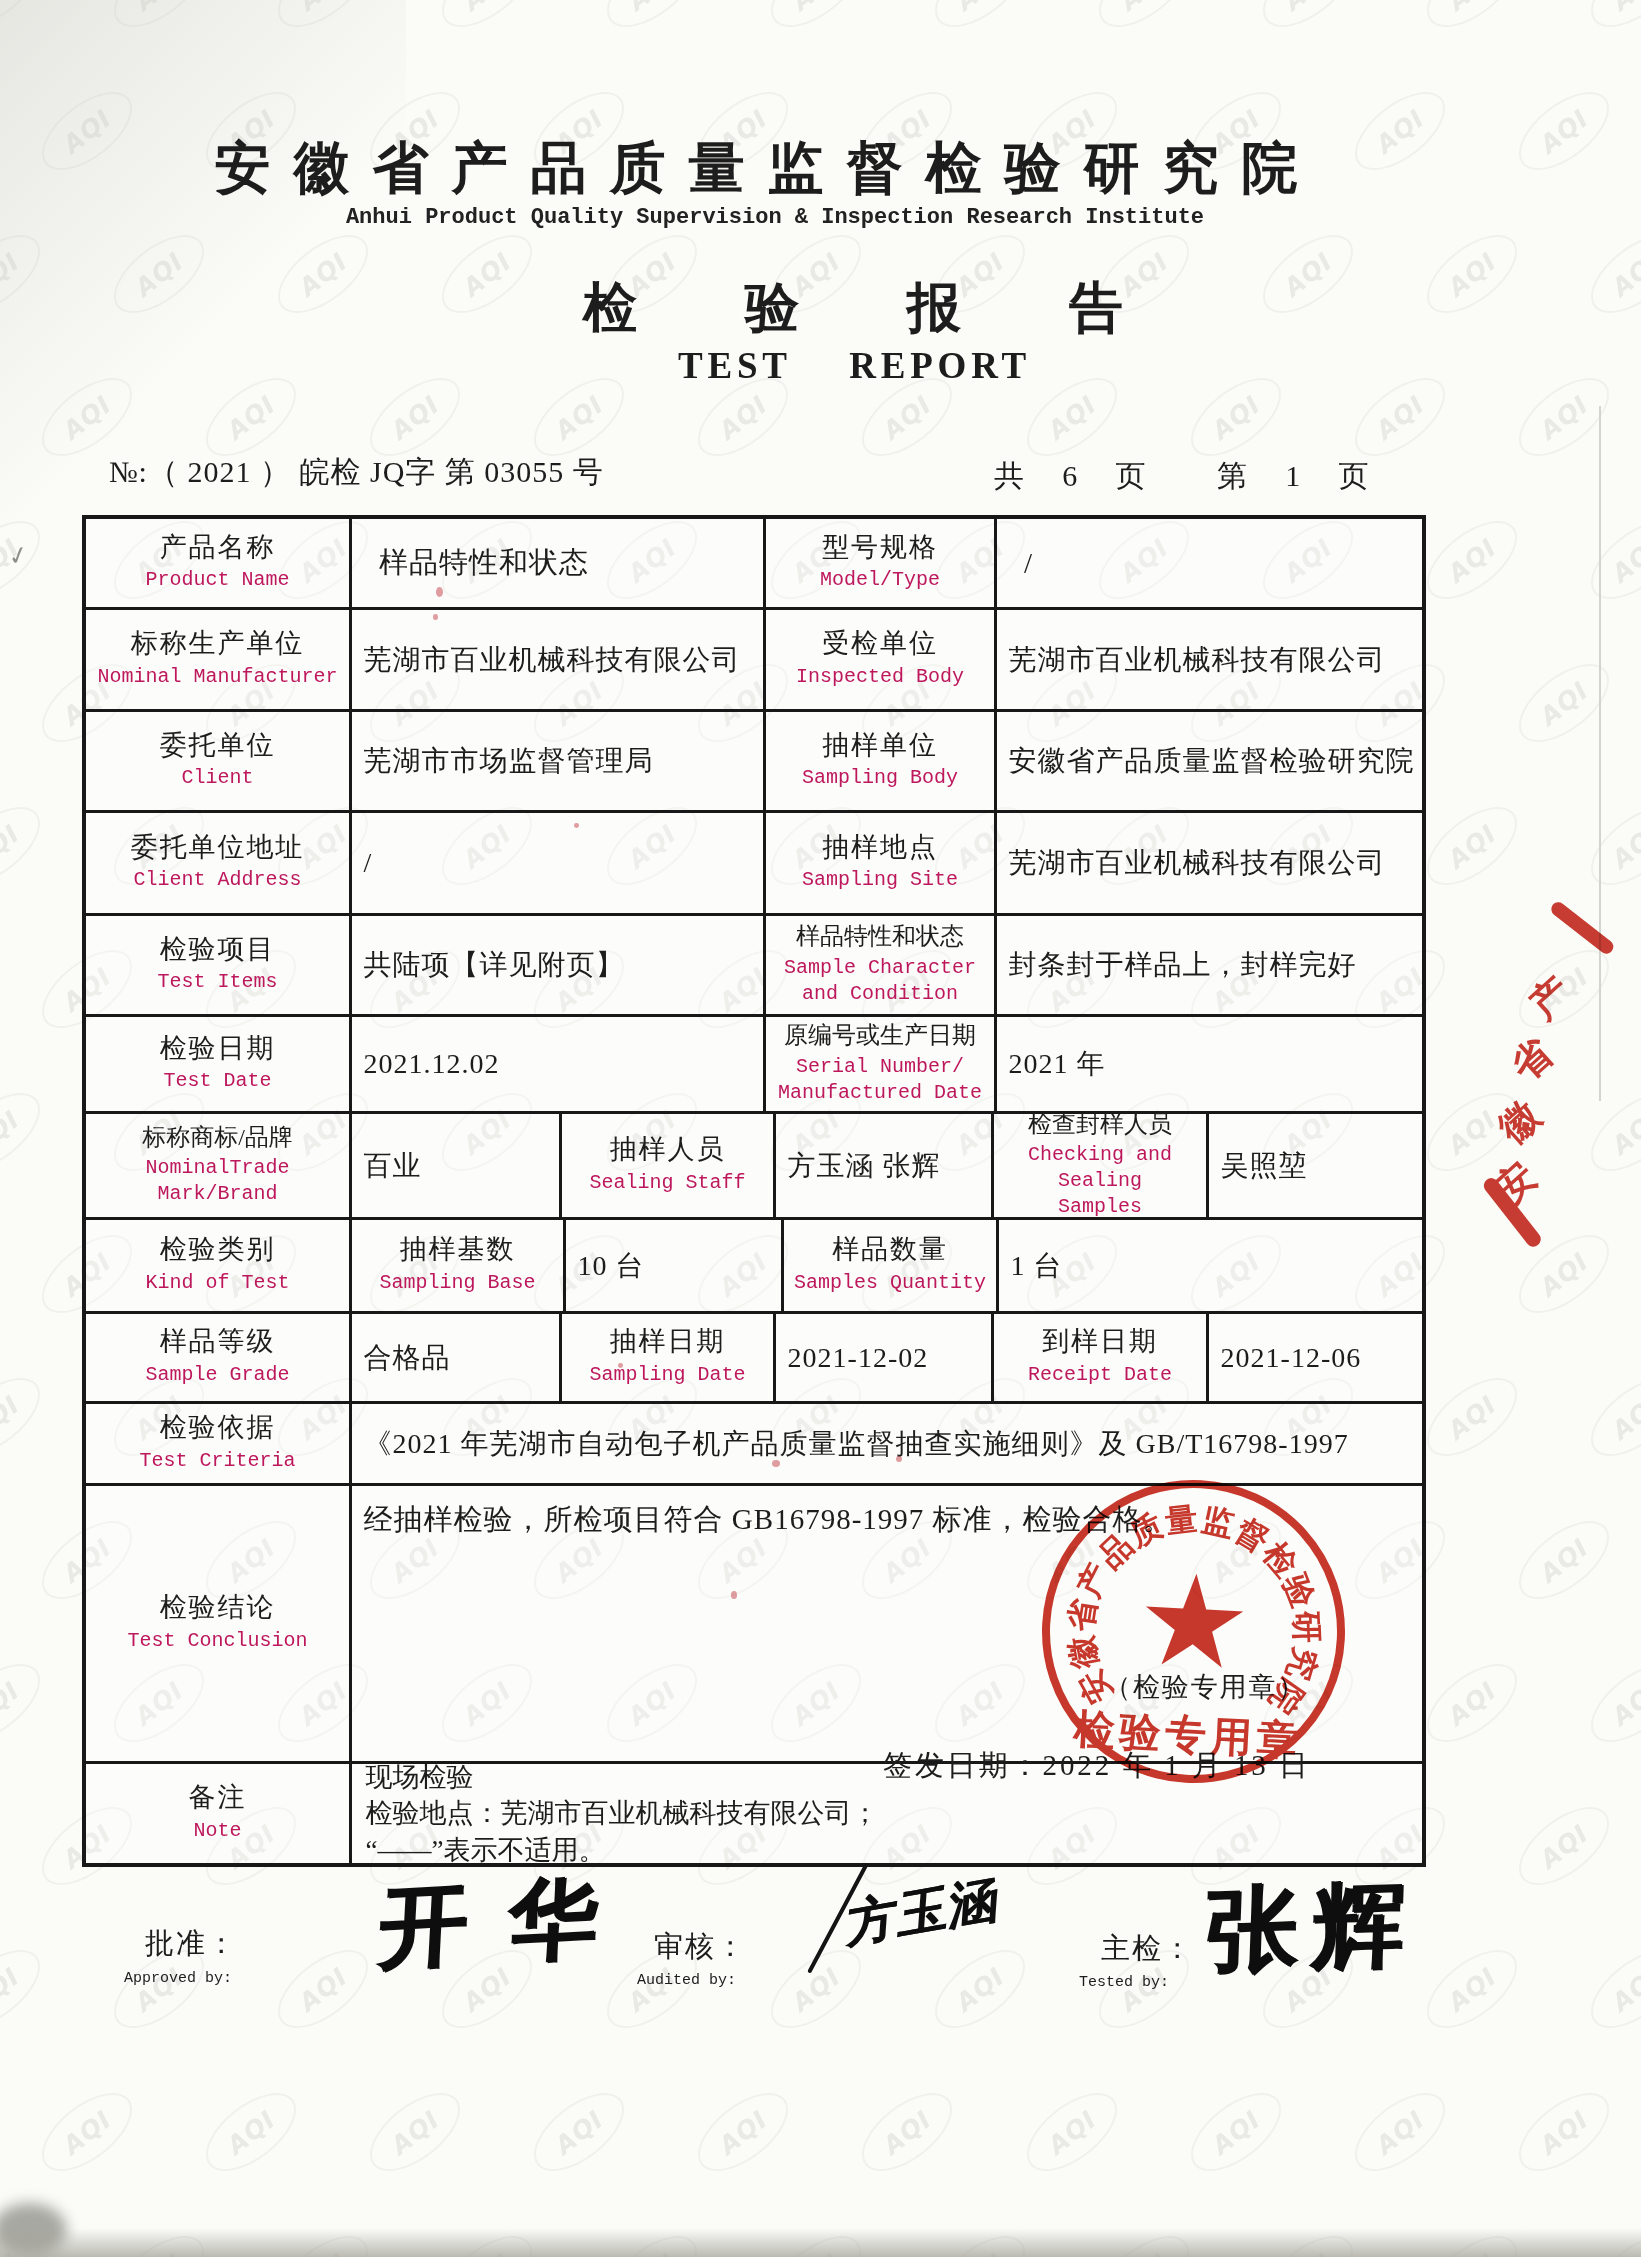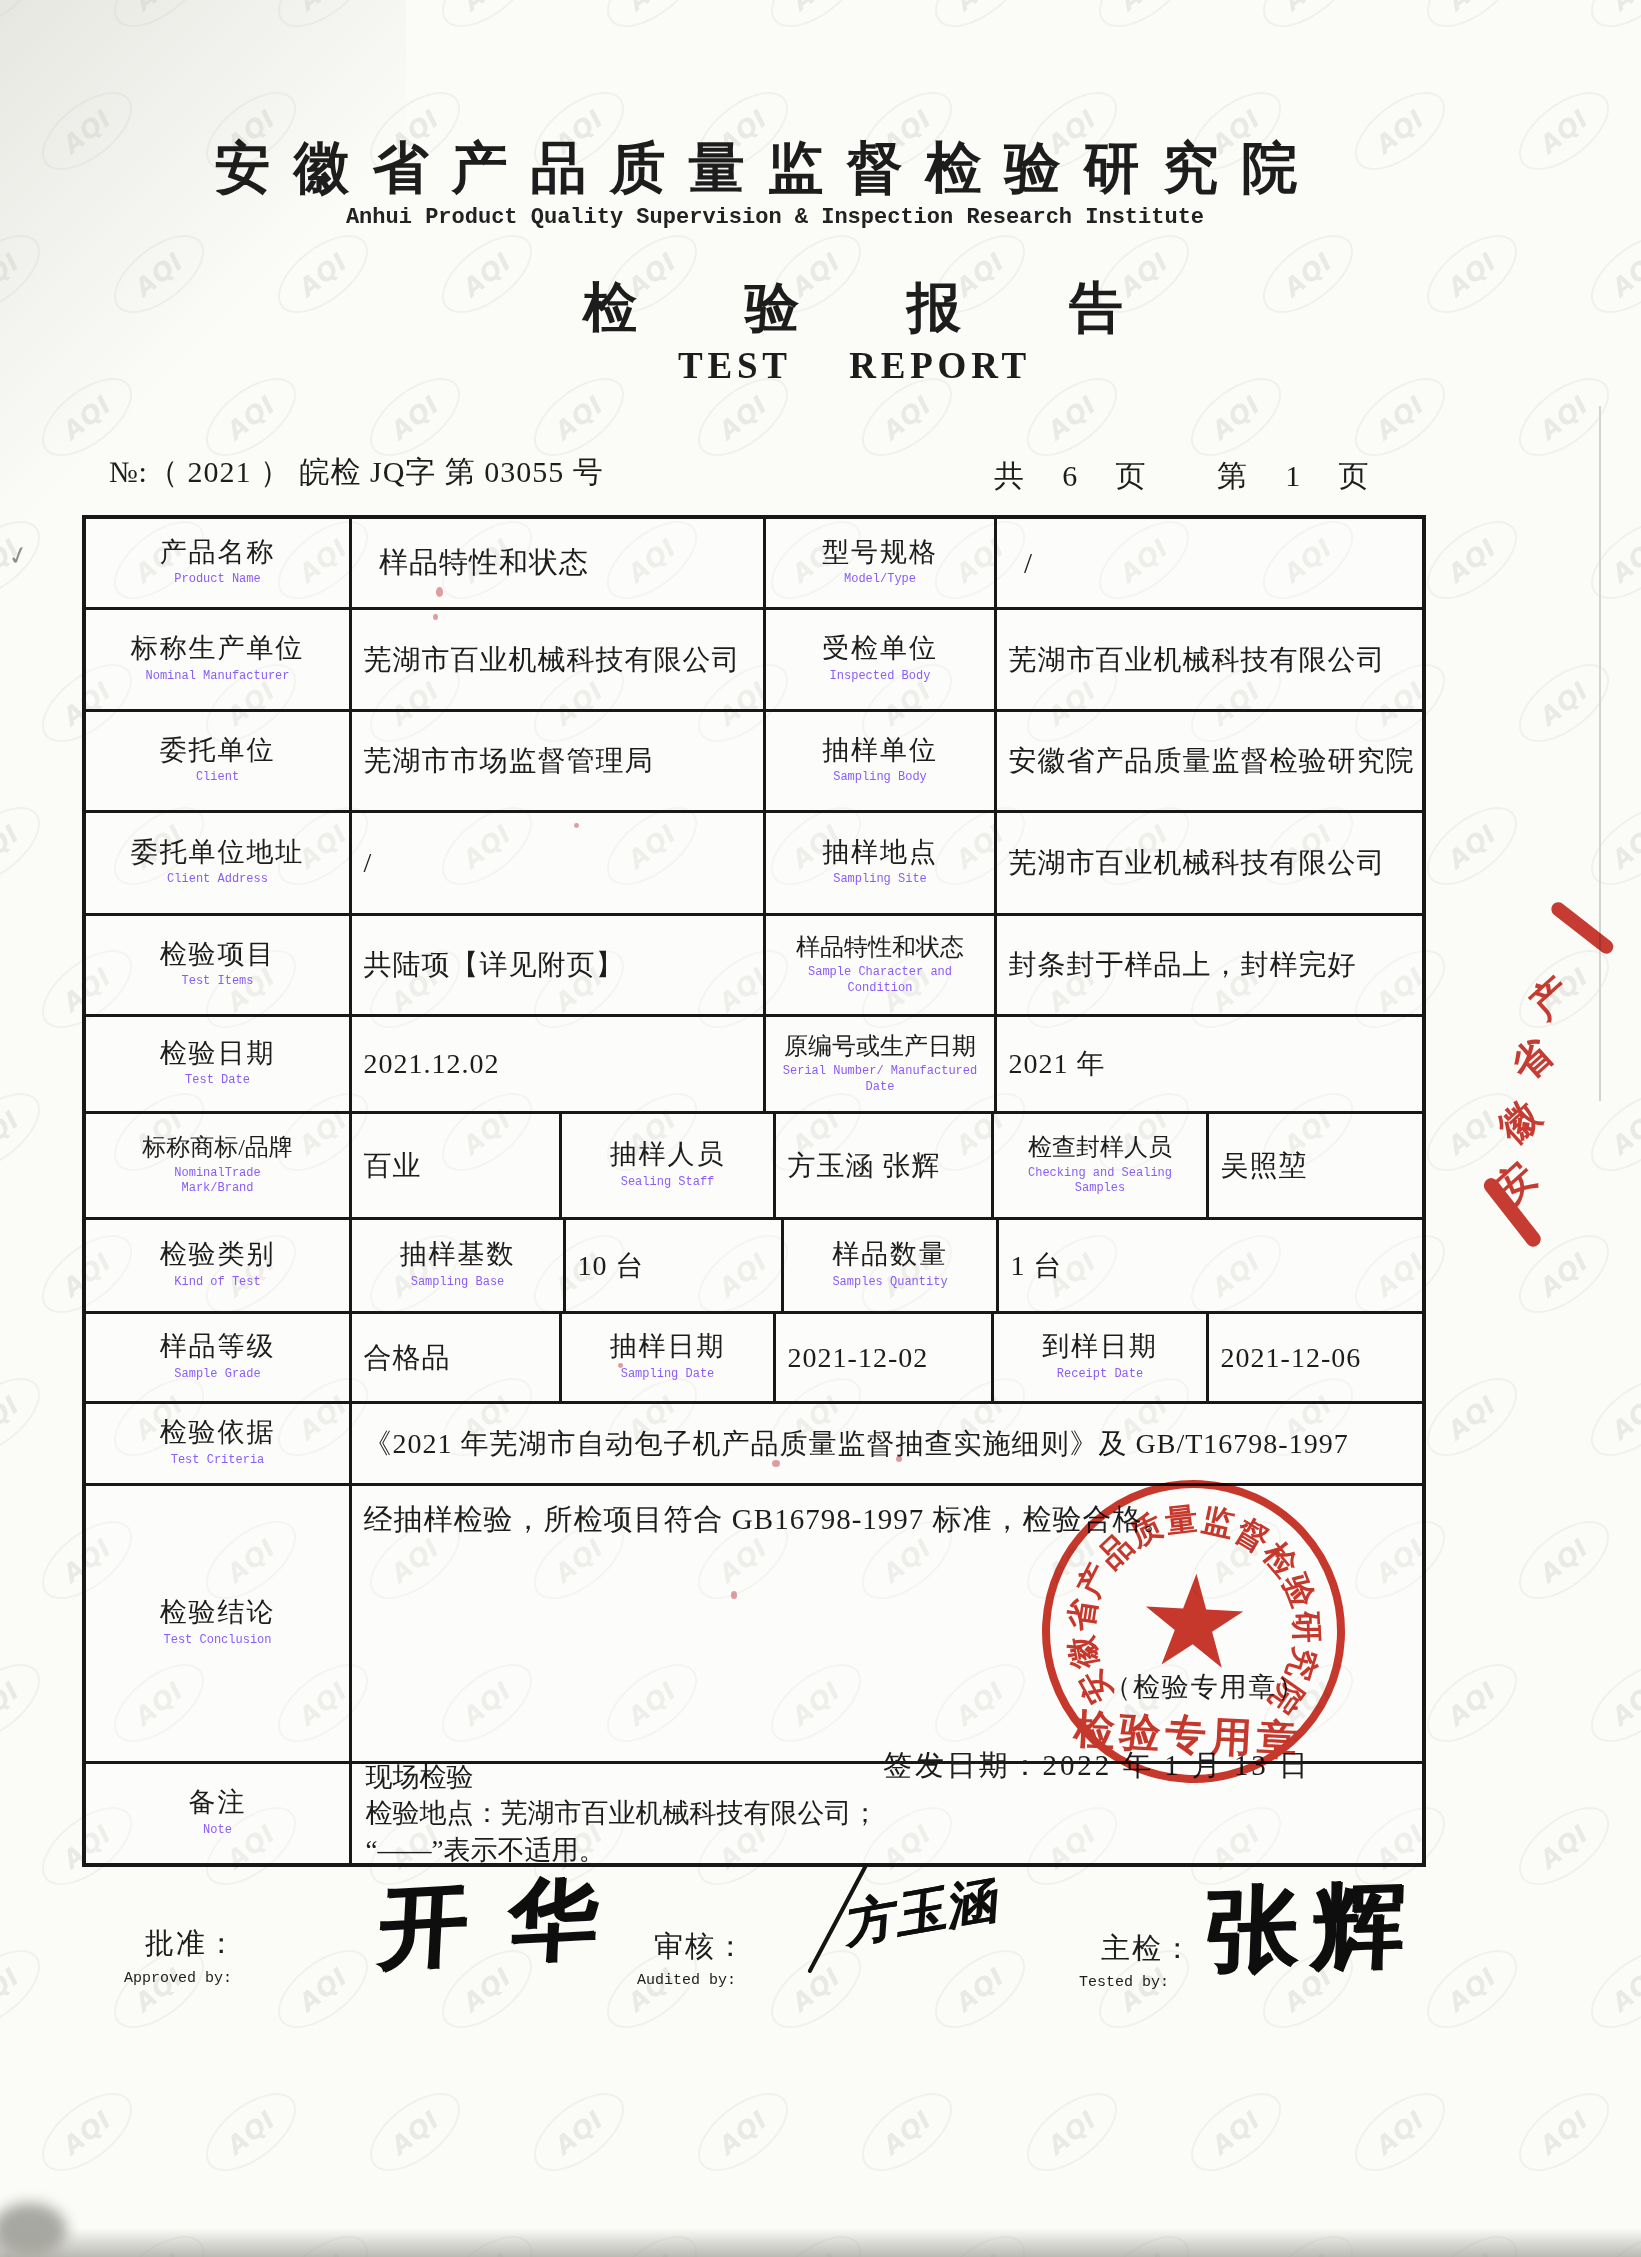--- a/index.html
+++ b/index.html
@@ -37,21 +37,21 @@
   
   #tbl{position:absolute;left:82px;top:515px;width:1344px;z-index:1;border:4.8px solid #181818;
        box-sizing:border-box;background:rgba(255,255,255,.25);}
   .trow{display:flex;border-bottom:3.9px solid #181818;box-sizing:border-box;}
   .trow.last{border-bottom:none;}
   .cell{box-sizing:border-box;border-right:3.9px solid #181818;overflow:visible;}
   .cell.end{border-right:none;}
   .lbl{display:flex;flex-direction:column;align-items:center;justify-content:center;gap:4.8px;text-align:center;}
   .cn{font-size:27px;letter-spacing:1.9px;line-height:1.1;}
   .cn.sm{font-size:24px;letter-spacing:0;}
-  .en{font-family:"Liberation Mono",monospace;font-size:12px;line-height:1.3;color:#8b5cf6;}
+  .en{font-family:"Liberation Mono",monospace;font-size:20px;line-height:1.3;color:#be185d;}
   .val{display:flex;align-items:center;font-size:29px;letter-spacing:1px;padding-left:27px;}
   .val.tight{padding-left:11.6px;font-size:28px;}
   .wrapval{padding:9.7px 11.6px 9.7px 13.5px;line-height:1.35;font-size:27px;display:flex;flex-direction:column;
       justify-content:center;align-items:flex-start;}
   .w-l1{width:266px;} .w-v1{width:414px;} .w-l2{width:231px;} .w-v2{width:423px;}
   .w-a{width:266px;} .w-b{width:210px;} .w-c{width:214px;} .w-d{width:218px;} .w-e{width:215px;} .w-f{width:210px;}
   .w-full{width:1068px;}
   #conclusion-cell{position:relative;}
   #conclusion-line{position:absolute;left:11.6px;top:13.5px;font-size:29px;letter-spacing:1px;white-space:nowrap;}
   

